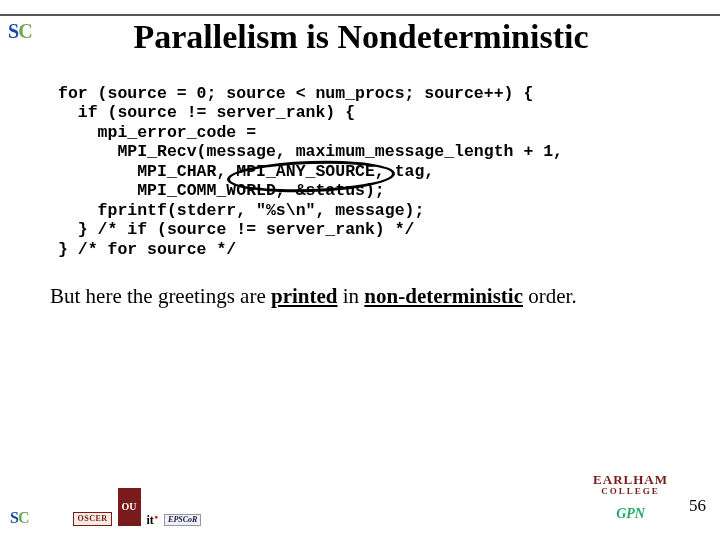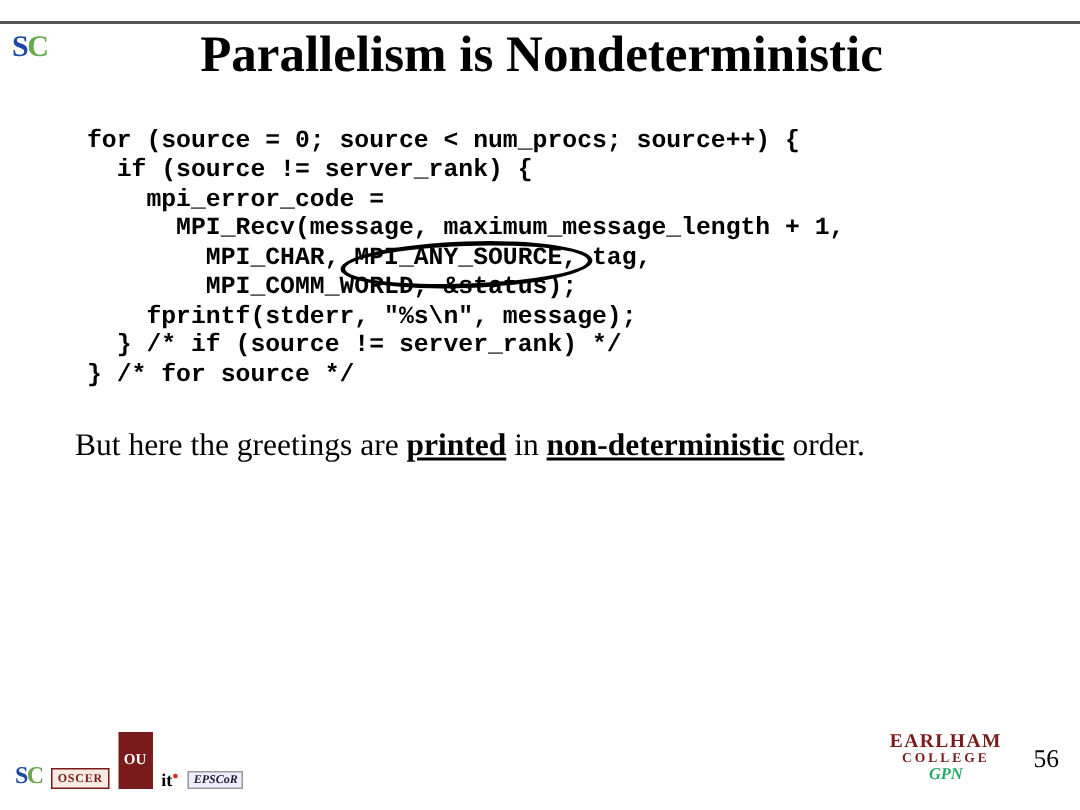--- a/index.html
+++ b/index.html
@@ -101,20 +101,21 @@
   }
   .sc-foot .sc .c { color: #6aa84f; }
   .oscer {
     border: 1px solid #7a1b1b;
     background: #f6eae3;
     padding: 2px 3px;
     font-size: 8px;
     font-weight: bold;
     color: #7a1b1b;
     letter-spacing: 0.5px;
+    margin-left: 39px;
   }
   .ou {
     background: #7a1b1b;
     color: #fff;
     font-size: 10px;
     font-weight: bold;
     padding: 14px 4px;
     font-family: Georgia, serif;
   }
   .it {
@@ -148,25 +149,25 @@
   }
   .earlham {
     font-family: "Trajan Pro", "Times New Roman", serif;
     font-size: 13px;
     letter-spacing: 1px;
     color: #7a1b1b;
     font-weight: bold;
   }
   .earlham .s { font-size: 9px; letter-spacing: 2px; display:block; margin-top:-2px;}
   .gpn {
-    font-size: 11px;
+    font-size: 14px;
     color: #2a6; 
     font-style: italic;
     font-weight: bold;
-    margin-top: 0;
+    margin-top: 10px;
   }
   .page-no {
     position: absolute;
     right: 14px;
     bottom: 14px;
     font-size: 17px;
     color: #000;
   }
 </style>
 </head>

